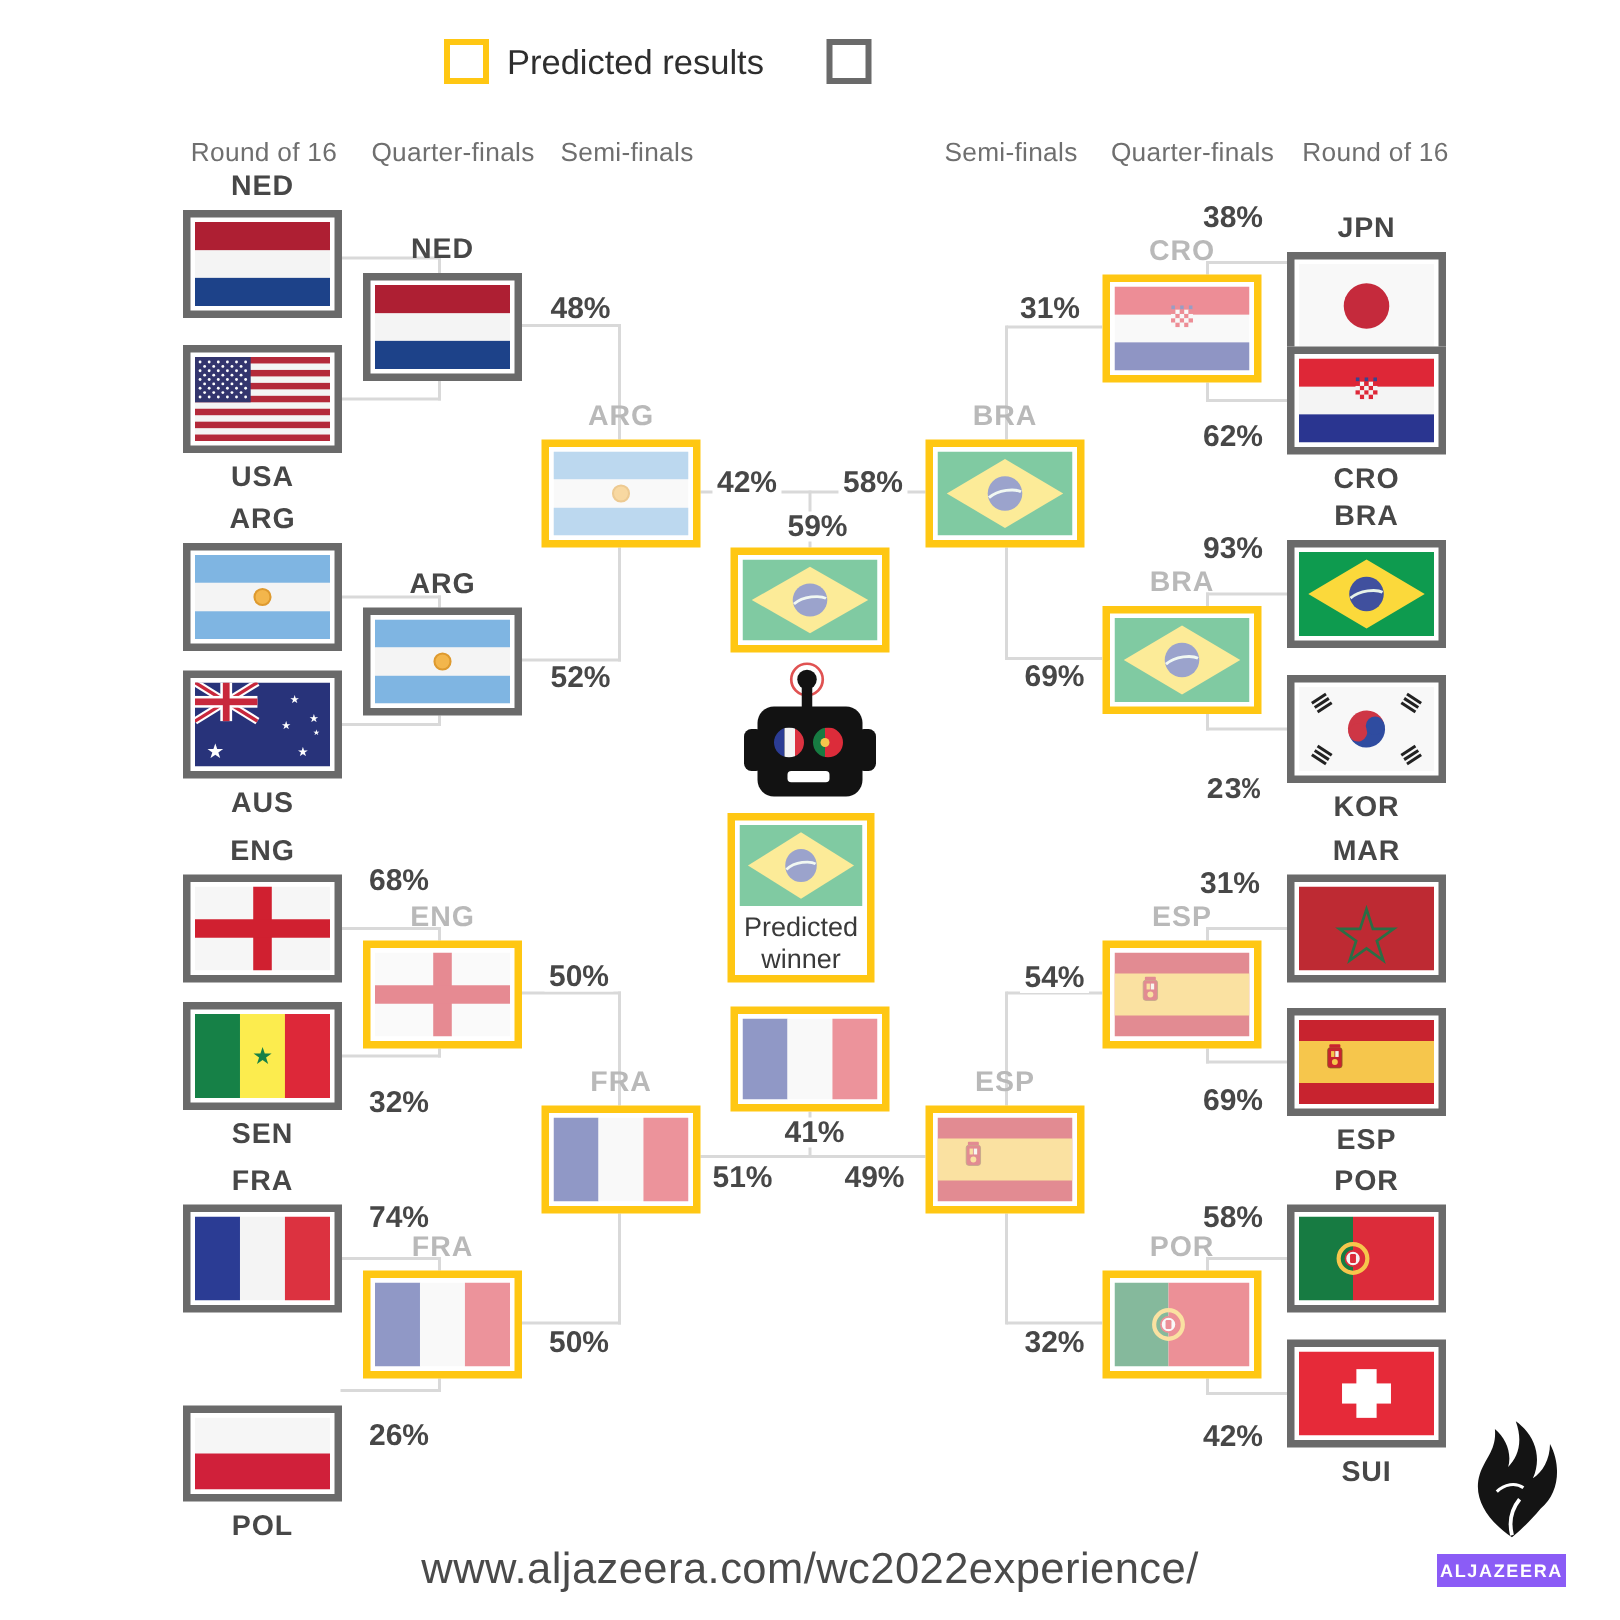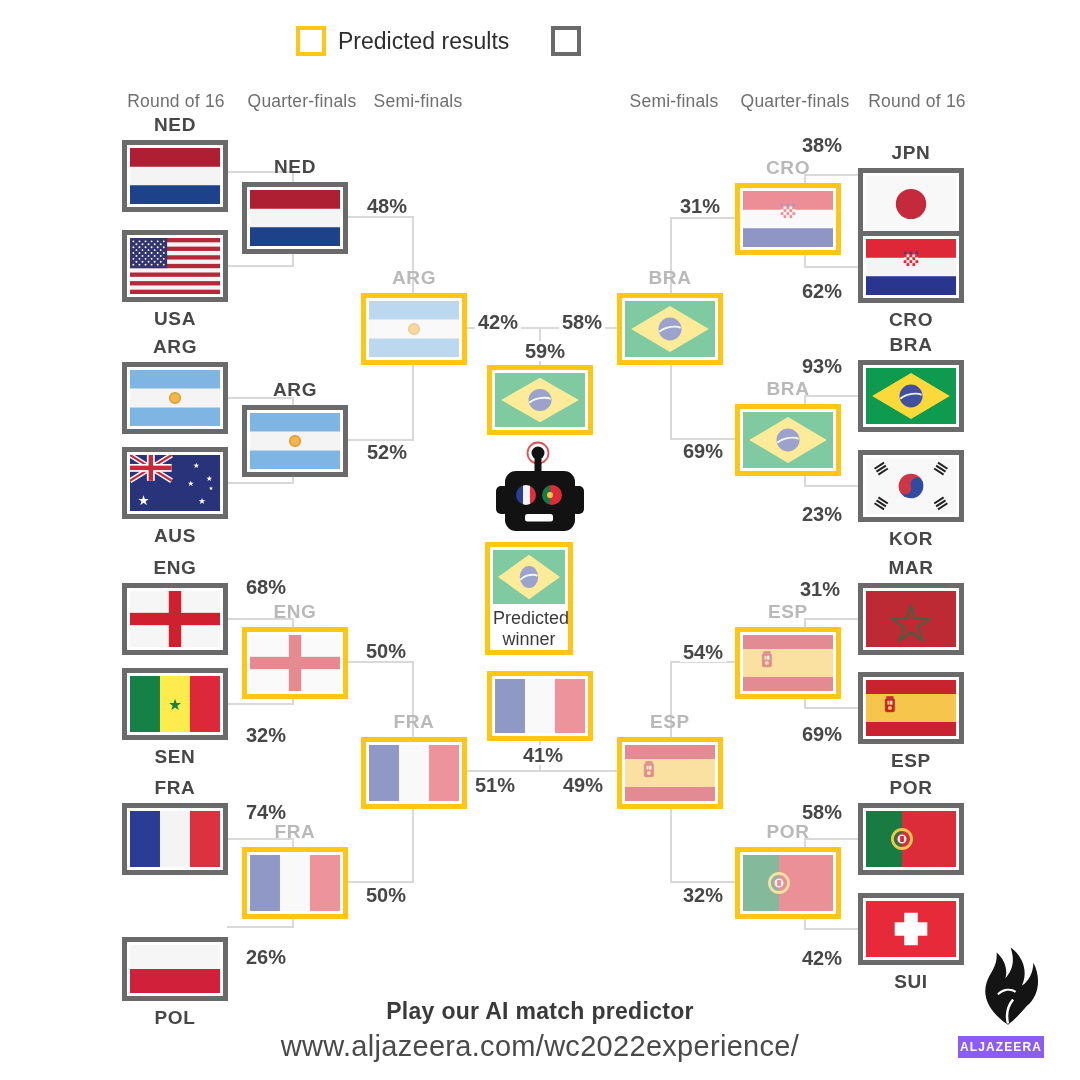--- a/index.html
+++ b/index.html
@@ -588,21 +588,21 @@
       <div class="pct" style="left: 266px; top: 812px;">74%</div>
       <div class="pct" style="left: 266px; top: 957px;">26%</div>
       <div class="pct" style="left: 386px; top: 895px;">50%</div>
       <div class="pct" style="left: 495px; top: 785px;">51%</div>
       <div class="pct" style="left: 583px; top: 785px;">49%</div>
       <div class="pct" style="left: 543px; top: 755px;">41%</div>
       <div class="pct" style="left: 822px; top: 145px;">38%</div>
       <div class="pct" style="left: 822px; top: 291px;">62%</div>
       <div class="pct" style="left: 700px; top: 206px;">31%</div>
       <div class="pct" style="left: 822px; top: 366px;">93%</div>
-      <div class="pct" style="left: 822px; top: 514px;">23%</div>
+      <div class="pct" style="left: 822px; top: 528px; font-family: Liberation Mono, monospace;">23%</div>
       <div class="pct" style="left: 703px; top: 451px;">69%</div>
       <div class="pct" style="left: 820px; top: 589px;">31%</div>
       <div class="pct" style="left: 822px; top: 734px;">69%</div>
       <div class="pct" style="left: 703px; top: 652px;">54%</div>
       <div class="pct" style="left: 822px; top: 812px;">58%</div>
       <div class="pct" style="left: 822px; top: 958px;">42%</div>
       <div class="pct" style="left: 703px; top: 895px;">32%</div>
     </div>
 
   <svg id="robot" viewBox="0 0 104 104">
@@ -628,35 +628,34 @@
         </clipPath>
       <g clip-path="url(#eyeR)">
         <rect x="54" y="47" width="8" height="20" fill="#177B42"></rect>
         <rect x="62" y="47" width="12" height="20" fill="#DC2C3A"></rect>
         <circle cx="62" cy="57" r="3" fill="#F6C64C"></circle>
       </g>
     </g>
     <rect x="37" y="76" width="28" height="7.5" rx="2.5" fill="#fff"></rect>
   </svg>
 
-  <div class="node" id="winner-box" style="left:485px;top:542px;width:88px;height:113px;">
+  <div class="node" id="winner-box" style="left:485px;top:542px;width:98px;height:113px;">
     <div class="frame predicted">
       <div class="winner-flag" id="winner-flag">
           <svg viewBox="0 0 160 100" preserveAspectRatio="none">
             <rect width="160" height="100" fill="#0E9B4F"></rect>
             <polygon points="80,9 149,50 80,91 11,50" fill="#FBD93B"></polygon>
             <circle cx="80" cy="50" r="20.5" fill="#40509E"></circle>
             <path d="M61,55 C72,45 92,44 99,48" stroke="#E6F2E8" stroke-width="3.5" fill="none"></path>
           </svg>
         </div>
       <div class="winner-caption">Predicted winner</div>
     </div>
   </div>
 
-  <div class="footer-title">Play our AI match predictor</div>
   <div class="footer-url">www.aljazeera.com/wc2022experience/</div>
 
   <div id="aj-logo">
     <svg id="aj-flame" viewBox="0 0 60 70">
       <path d="M30,68 C18,60 9,48 13,35 C16,26 22,22 21,11 C27,16 30,24 28,31 C33,26 36,18 32,7
                C42,14 46,26 41,37 C46,34 50,27 50,19 C56,30 55,45 45,53 C40,59 35,64 30,68 Z" fill="#141414"></path>
       <path d="M30,67 C28,59 30,53 34,48" stroke="#fff" stroke-width="2" fill="none"></path>
       <path d="M22,44 C26,40 32,39 36,42" stroke="#fff" stroke-width="1.6" fill="none"></path>
     </svg>
     <div id="aj-box">ALJAZEERA</div>

